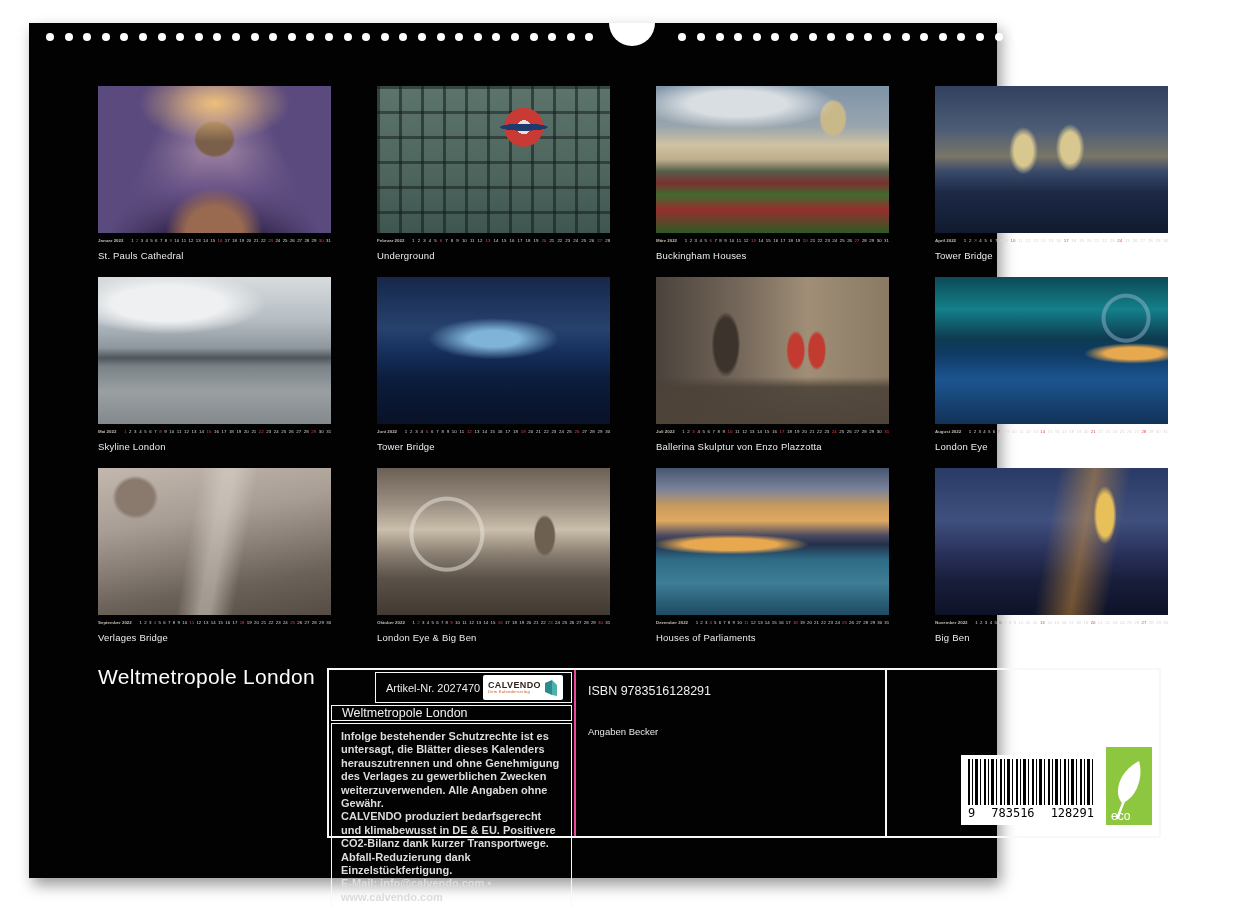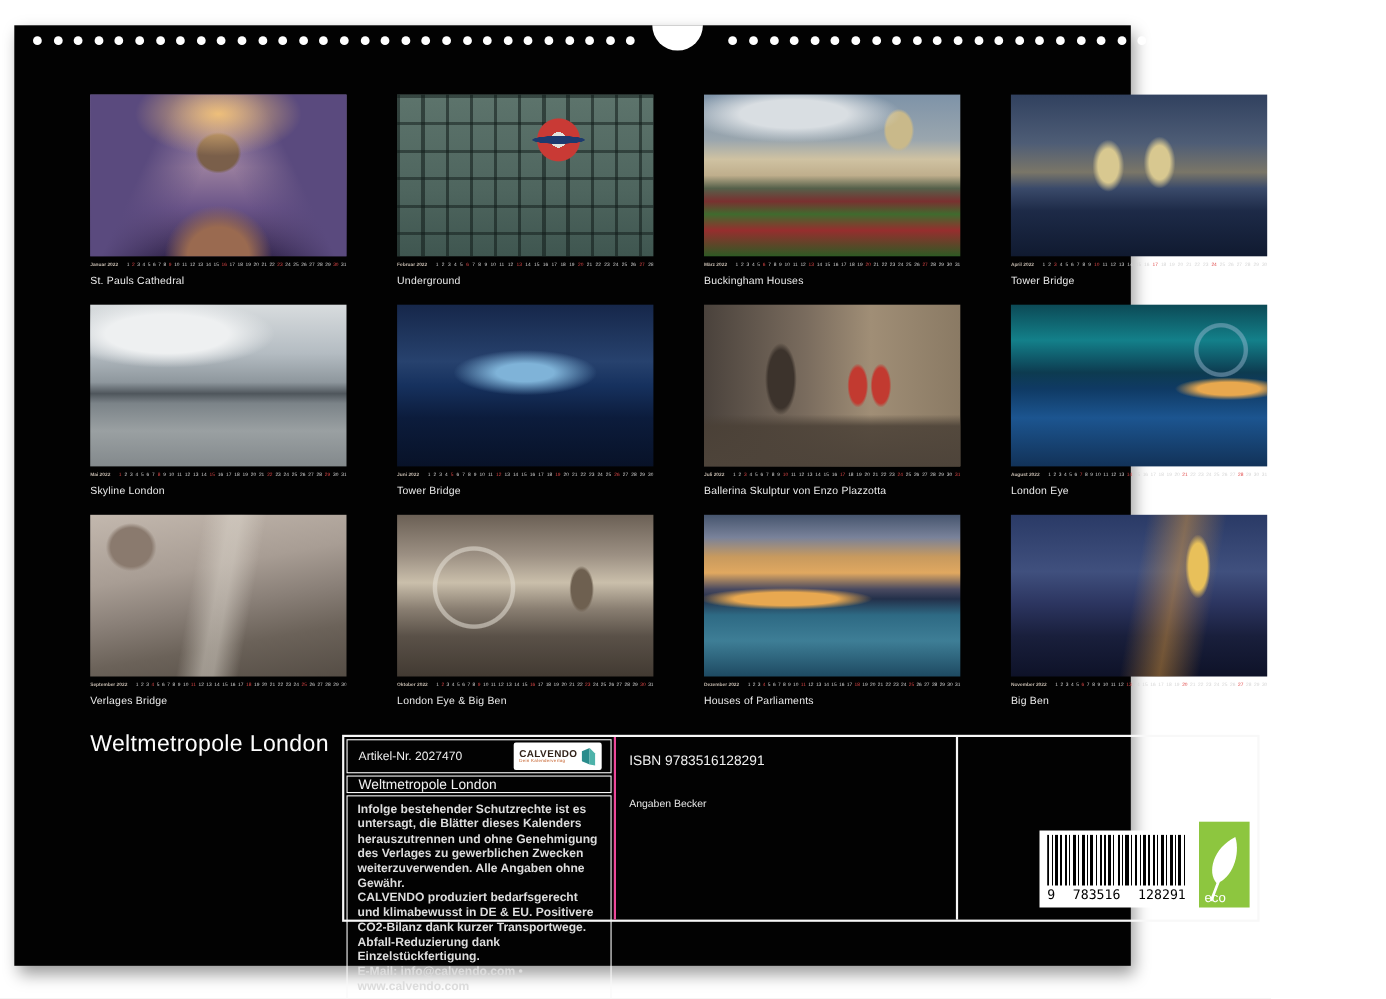--- a/index.html
+++ b/index.html
@@ -1,19 +1,19 @@
 <!DOCTYPE html>
 <html><head>
 <meta charset="utf-8">
 <style>
   html,body{margin:0;padding:0;background:#ffffff;}
   body{width:1260px;height:908px;position:relative;overflow:hidden;
        font-family:"Liberation Sans",sans-serif;}
-  .page{position:absolute;left:13px;top:23px;width:968px;height:855px;
-        background:#020202;box-shadow:4px 7px 14px rgba(0,0,0,.40);padding-left:47px;}
+  .page{position:absolute;left:29px;top:23px;width:968px;height:855px;
+        background:#020202;box-shadow:4px 7px 14px rgba(0,0,0,.40);}
   
   .holes i{position:absolute;top:10px;width:8px;height:8px;border-radius:50%;
            background:#fff;}
   .hanger{position:absolute;left:580px;top:0;width:46px;height:23px;
           background:#fff;border-radius:0 0 46px 46px;}
   
   .grid{position:absolute;left:69px;top:63px;display:grid;
         grid-template-columns:repeat(4,233px);column-gap:46px;row-gap:16px;}
   .thumb{width:233px;height:147px;background:#333;}
   .stripwrap{height:10px;margin-top:2px;overflow:hidden;}
@@ -26,21 +26,21 @@
   .caption{margin-top:5px;font-size:9.5px;color:#ececec;letter-spacing:.2px;}
   
   .bigtitle{position:absolute;left:69px;top:642px;font-size:21px;color:#fdfdfd;
             letter-spacing:.3px;}
   .infobox{position:absolute;left:298px;top:645px;width:834px;height:170px;
            border:2px solid #f8f8f8;display:flex;box-sizing:border-box;}
   .colA{width:245px;display:flex;flex-direction:column;gap:2px;padding:2px;
         box-sizing:border-box;}
   .sub{border:1px solid #f8f8f8;box-sizing:border-box;}
   .sub1{height:35px;display:flex;justify-content:space-between;
-        align-items:center;padding:2px 8px 2px 10px;}
+        align-items:center;padding:2px 8px 2px 10px;margin-left:44px;}
   .artikel{font-size:11px;color:#ededed;}
   .logo{background:#fff;border-radius:2px;width:74px;height:25px;display:flex;
         align-items:center;justify-content:center;gap:3px;padding:0 3px;}
   .logotxt{display:flex;flex-direction:column;line-height:1;}
   .logoname{font-size:9px;font-weight:bold;color:#32231a;letter-spacing:.4px;}
   .logotag{font-size:4px;color:#c2571f;letter-spacing:.3px;}
   .sub2{height:31px;display:flex;align-items:center;padding:0 10px;
         font-size:12.5px;color:#f2f2f2;}
   .sub3{flex:1;padding:6px 9px;font-size:11px;line-height:1.22;color:#dcdcdc;font-weight:bold;}
   .sub3 div{margin:0;}

